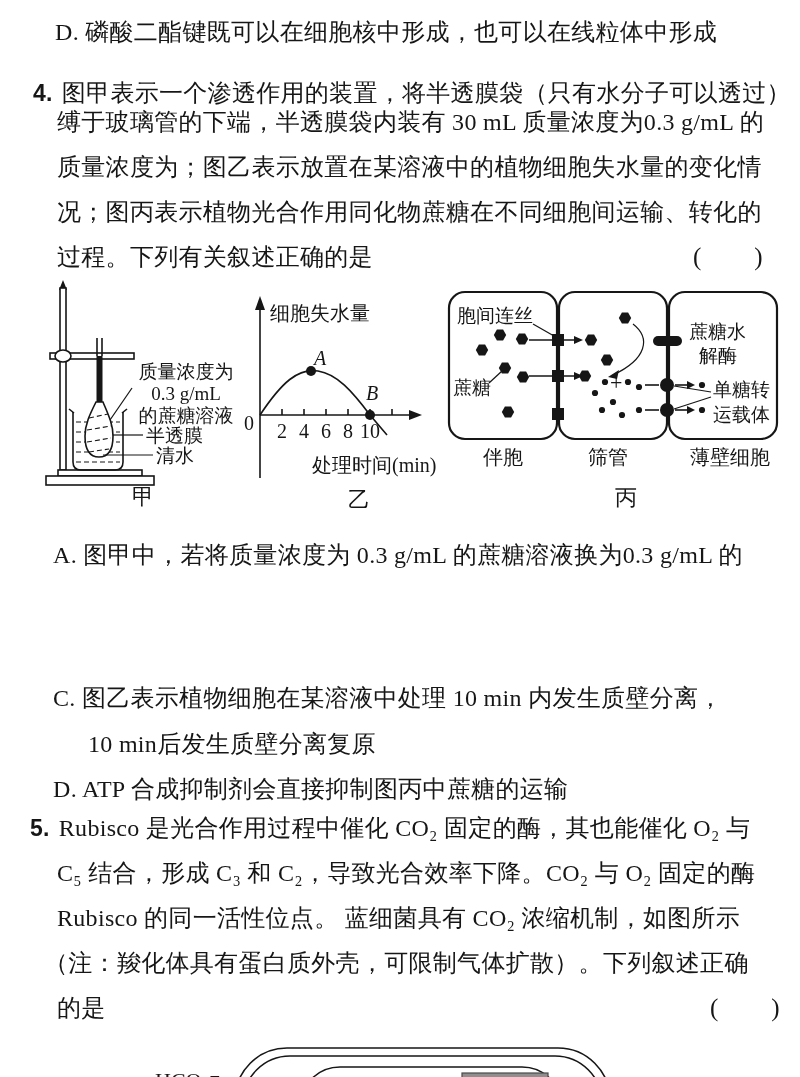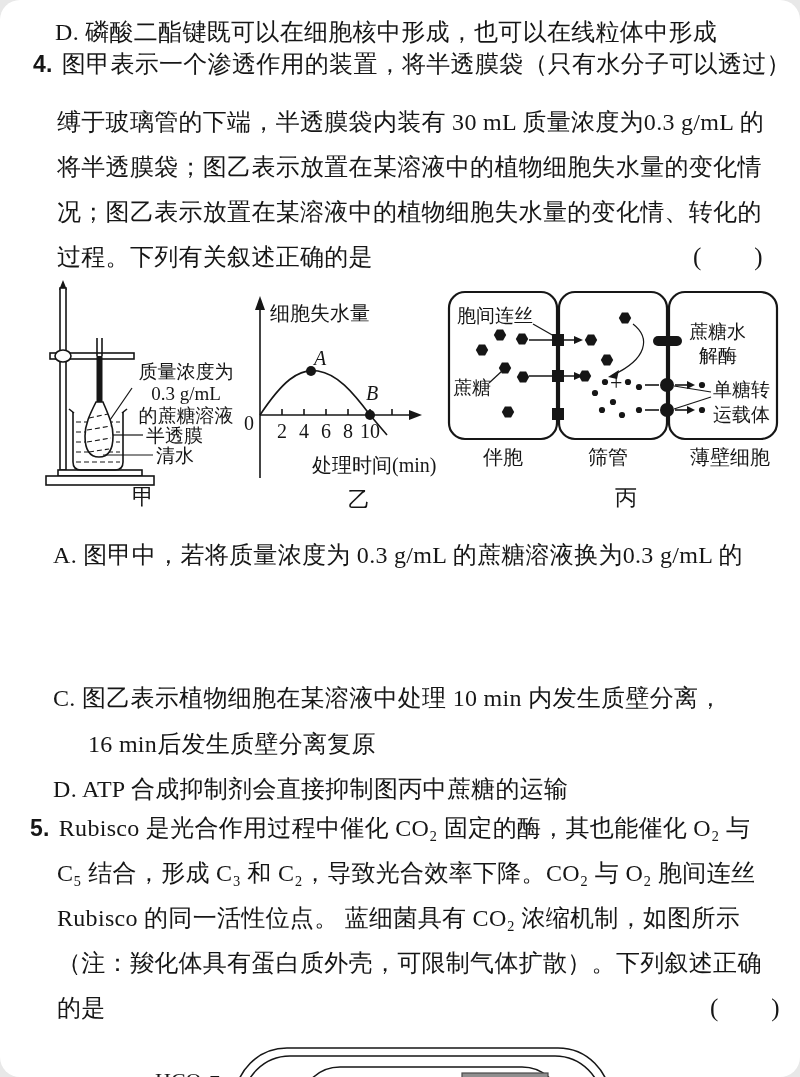--- a/index.html
+++ b/index.html
@@ -1,21 +1,20 @@
 <!DOCTYPE html>
 <html><head>
 <meta charset="utf-8">
 <style>
   html,body{margin:0;padding:0;background:#e8e8e8;}
   .page{
     position:relative;width:800px;height:1077px;margin:0 auto;
     background:#ffffff;overflow:hidden;
     font-family:"Liberation Serif","DejaVu Serif",serif;
     color:#161616;
-    border-radius:20px;
   }
   .tl{position:absolute;font-size:24px;line-height:30px;white-space:nowrap;letter-spacing:.3px;}
   .qnum{font-family:"Liberation Sans","DejaVu Sans",sans-serif;font-weight:700;font-size:23px;margin-right:9px;}
   .parens{position:absolute;font-size:25px;letter-spacing:1px;}
   .fig{position:absolute;text-decoration:underline;}
   svg{display:block;}
   svg text{font-family:"Liberation Serif","DejaVu Serif",serif;fill:#161616;}
   .ln{stroke:#161616;stroke-width:1.6;fill:none;}
   .ln2{stroke:#161616;stroke-width:2.2;fill:none;}
   .thin{stroke:#161616;stroke-width:1.2;fill:none;}
@@ -25,31 +24,31 @@
 </style>
 </head>
 <body>
 
 <div class="page">
 
   <div class="tl" style="left:55px;top:17px">
     <span>D. 磷酸二酯键既可以在细胞核中形成，也可以在线粒体中形成</span>
   </div>
 
-  <div class="tl" style="left:33px;top:49px">
+  <div class="tl" style="left:33px;top:78px">
     <span class="qnum">4.</span><span>图甲表示一个渗透作用的装置，将半透膜袋（只有水分子可以透过）</span>
   </div>
   <div class="tl" style="left:57px;top:107px">
     <span>缚于玻璃管的下端，半透膜袋内装有 30 mL 质量浓度为0.3 g/mL 的</span>
   </div>
   <div class="tl" style="left:57px;top:152px">
-    <span>将半透膜袋；图乙表示放置在某溶液中的植物细胞失水量的变化情</span>
+    <span>质量浓度为；图乙表示放置在某溶液中的植物细胞失水量的变化情</span>
   </div>
   <div class="tl" style="left:57px;top:197px">
-    <span>况；图乙表示放置在某溶液中的植物细胞失水量的变化情、转化的</span>
+    <span>况；图丙表示植物光合作用同化物蔗糖在不同细胞间运输、转化的</span>
   </div>
   <div class="tl" style="left:57px;top:242px">
     <span>过程。下列有关叙述正确的是</span>
   </div>
   <div class="parens" style="left:693px;top:240px">(　　)</div>
 
   <div class="fig" style="left:28px;top:280px">
     <svg width="240" height="235" viewBox="0 0 240 235">
       <g>
         <polygon class="blk" points="35,0 31,10 39,10"></polygon>
@@ -213,36 +212,36 @@
     </svg>
   </div>
 
   <div class="tl" style="left:53px;top:540px">
     <span>A. 图甲中，若将质量浓度为 0.3 g/mL 的蔗糖溶液换为0.3 g/mL 的</span>
   </div>
   <div class="tl" style="left:53px;top:683px">
     <span>C. 图乙表示植物细胞在某溶液中处理 10 min 内发生质壁分离，</span>
   </div>
   <div class="tl" style="left:88px;top:729px">
-    <span>16 min后发生质壁分离复原</span>
+    <span>10 min后发生质壁分离复原</span>
   </div>
   <div class="tl" style="left:53px;top:774px">
     <span>D. ATP 合成抑制剂会直接抑制图丙中蔗糖的运输</span>
   </div>
 
   <div class="tl" style="left:30px;top:813px">
     <span class="qnum">5.</span><span>Rubisco 是光合作用过程中催化 CO₂ 固定的酶，其也能催化 O₂ 与</span>
   </div>
   <div class="tl" style="left:57px;top:858px">
-    <span>C₅ 结合，形成 C₃ 和 C₂，导致光合效率下降。CO₂ 与 O₂ 胞间连丝</span>
+    <span>C₅ 结合，形成 C₃ 和 C₂，导致光合效率下降。CO₂ 与 O₂ 固定的酶</span>
   </div>
   <div class="tl" style="left:57px;top:903px">
     <span>Rubisco 的同一活性位点。 蓝细菌具有 CO₂ 浓缩机制，如图所示</span>
   </div>
-  <div class="tl" style="left:57px;top:948px">
+  <div class="tl" style="left:44px;top:948px">
     <span>（注：羧化体具有蛋白质外壳，可限制气体扩散）。下列叙述正确</span>
   </div>
   <div class="tl" style="left:57px;top:993px">
     <span>的是</span>
   </div>
   <div class="parens" style="left:710px;top:991px">(　　)</div>
 
   <div class="fig" style="left:0;top:1040px">
     <svg width="800" height="37" viewBox="0 0 800 37">
       <rect class="ln" x="235" y="8" width="375" height="120" rx="52"></rect>

